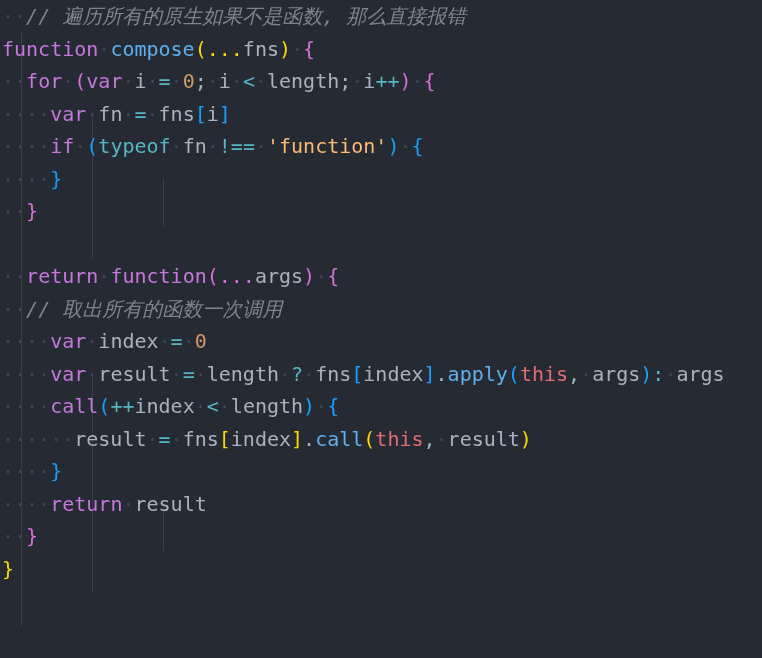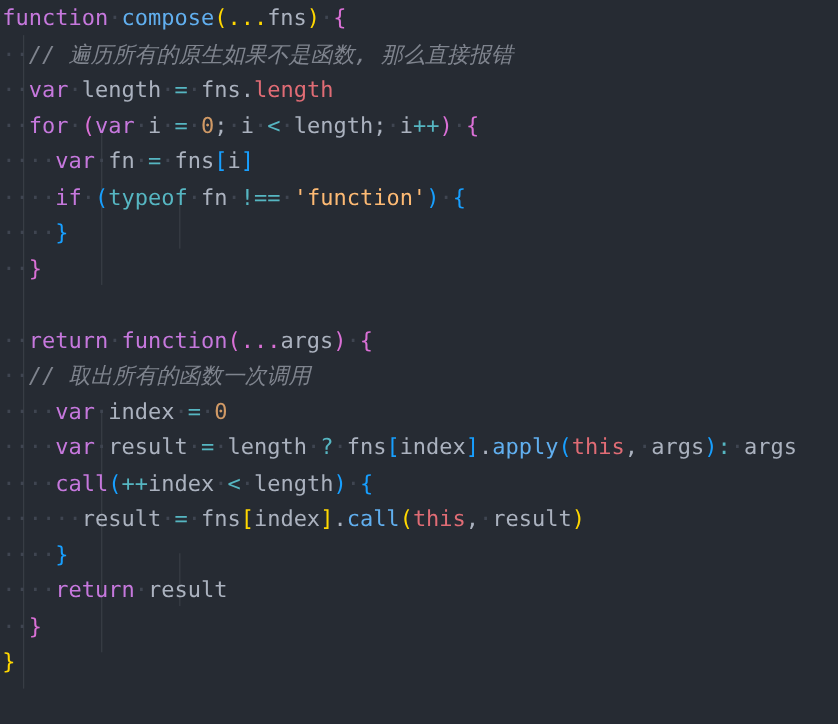--- a/index.html
+++ b/index.html
@@ -69,25 +69,24 @@
 <body>
 
 <div id="editor">
 
   <div class="guide" style="left:21px; top:32px; height:594px;"></div>
   <div class="guide" style="left:92px; top:113px; height:146px;"></div>
   <div class="guide" style="left:163px; top:178px; height:48px;"></div>
   <div class="guide" style="left:92px; top:373px; height:220px;"></div>
   <div class="guide" style="left:163px; top:503px; height:48px;"></div>
 
+  <div class="code-line"><span class="ws">··</span><span class="cmt">// 遍历所有的原生如果不是函数, 那么直接报错</span></div>
+
   <div class="code-line"><span class="kw">function</span><span class="ws">·</span><span class="fn">compose</span><span class="b1">(</span><span class="b1">...</span><span class="var">fns</span><span class="b1">)</span><span class="ws">·</span><span class="b2">{</span></div>
 
-  <div class="code-line"><span class="ws">··</span><span class="cmt">// 遍历所有的原生如果不是函数, 那么直接报错</span></div>
-
-  <div class="code-line"><span class="ws">··</span><span class="kw">var</span><span class="ws">·</span><span class="var">length</span><span class="ws">·</span><span class="op">=</span><span class="ws">·</span><span class="var">fns</span><span class="punc">.</span><span class="prop">length</span></div>
 
   <div class="code-line"><span class="ws">··</span><span class="kw">for</span><span class="ws">·</span><span class="b2">(</span><span class="kw">var</span><span class="ws">·</span><span class="var">i</span><span class="ws">·</span><span class="op">=</span><span class="ws">·</span><span class="num">0</span><span class="punc">;</span><span class="ws">·</span><span class="var">i</span><span class="ws">·</span><span class="op">&lt;</span><span class="ws">·</span><span class="var">length</span><span class="punc">;</span><span class="ws">·</span><span class="var">i</span><span class="op">++</span><span class="b2">)</span><span class="ws">·</span><span class="b2">{</span></div>
 
   <div class="code-line"><span class="ws">····</span><span class="kw">var</span><span class="ws">·</span><span class="var">fn</span><span class="ws">·</span><span class="op">=</span><span class="ws">·</span><span class="var">fns</span><span class="b3">[</span><span class="var">i</span><span class="b3">]</span></div>
 
   <div class="code-line"><span class="ws">····</span><span class="kw">if</span><span class="ws">·</span><span class="b3">(</span><span class="op">typeof</span><span class="ws">·</span><span class="var">fn</span><span class="ws">·</span><span class="op">!==</span><span class="ws">·</span><span class="str">'function'</span><span class="b3">)</span><span class="ws">·</span><span class="b3">{</span></div>
 
 
   <div class="code-line"><span class="ws">····</span><span class="b3">}</span></div>
 

